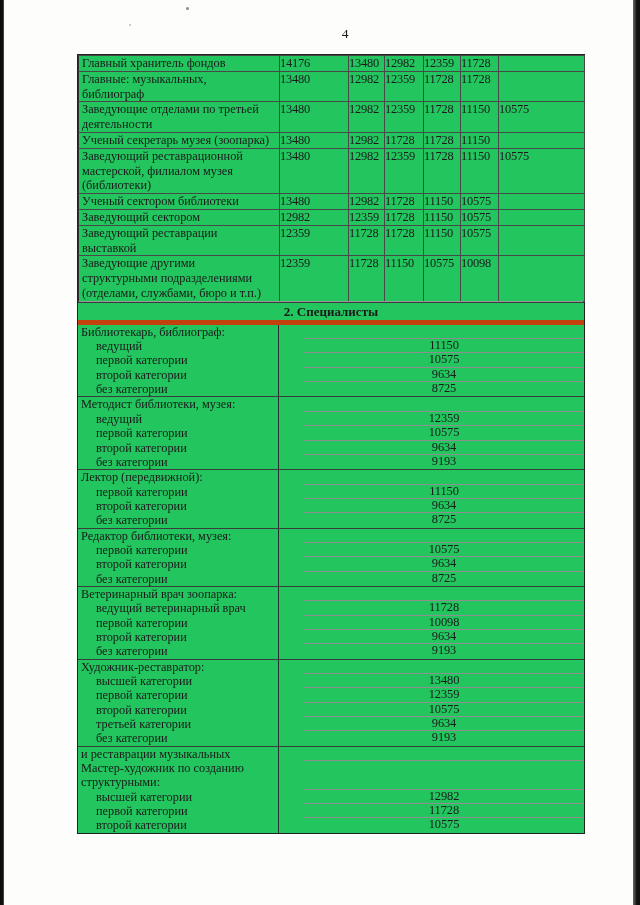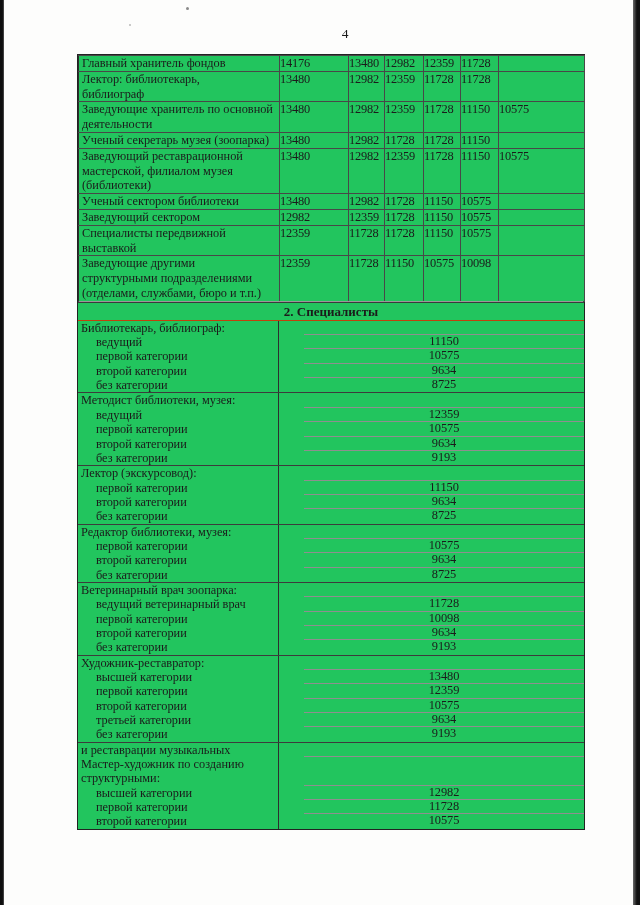--- a/index.html
+++ b/index.html
@@ -29,21 +29,21 @@
   table.sec1 col.c5{width:37px}  table.sec1 col.c6{width:38px}
   table.sec1 col.c7{width:86px}
   table.sec1 td{border:1px solid #484848;border-left:1px solid #2e2e2e;
     vertical-align:top;padding:0;}
   table.sec1 td.pos{padding:0 0 0 3px;}
   table.sec1 td.num{text-align:left;font-size:12.4px;line-height:14.8px;
     letter-spacing:-0.2px;}
   .ln{font-size:12.3px;line-height:14.8px;white-space:nowrap;}
 
   
-  .sec-header{border-top:1px solid #3a3a3a;border-bottom:1px solid #c2410c;
+  .sec-header{border-top:1px solid #3a3a3a;border-bottom:5px solid #c2410c;
     text-align:center;font-weight:bold;font-size:13px;line-height:17px;
     box-shadow:0 -2px 0 -1px #999;}
 
   
   .group{display:flex;border-bottom:1px solid #3c3c3c;gap:25px;}
   .group:last-child{border-bottom:none;}
   .gl{width:201px;border-right:1px solid #2e2e2e;box-sizing:border-box;}
   .gl .ln{line-height:14.35px;padding-left:3px;}
   .gl .ln.item{padding-left:18px;}
   .gr{flex:1;display:flex;flex-direction:column;}
@@ -80,33 +80,33 @@
           </td>
           <td class="num">14176</td>
           <td class="num">13480</td>
           <td class="num">12982</td>
           <td class="num">12359</td>
           <td class="num">11728</td>
           <td class="num"></td>
         </tr>
         <tr>
           <td class="pos">
-            <div class="ln">Лектор: библиотекарь,</div>
+            <div class="ln">Главные: музыкальных,</div>
             <div class="ln">библиограф</div>
           </td>
           <td class="num">13480</td>
           <td class="num">12982</td>
           <td class="num">12359</td>
           <td class="num">11728</td>
           <td class="num">11728</td>
           <td class="num"></td>
         </tr>
         <tr>
           <td class="pos">
-            <div class="ln">Заведующие хранитель по основной</div>
+            <div class="ln">Заведующие отделами по третьей</div>
             <div class="ln">деятельности</div>
           </td>
           <td class="num">13480</td>
           <td class="num">12982</td>
           <td class="num">12359</td>
           <td class="num">11728</td>
           <td class="num">11150</td>
           <td class="num">10575</td>
         </tr>
         <tr>
@@ -150,21 +150,21 @@
           </td>
           <td class="num">12982</td>
           <td class="num">12359</td>
           <td class="num">11728</td>
           <td class="num">11150</td>
           <td class="num">10575</td>
           <td class="num"></td>
         </tr>
         <tr>
           <td class="pos">
-            <div class="ln">Специалисты передвижной</div>
+            <div class="ln">Заведующий реставрации</div>
             <div class="ln">выставкой</div>
           </td>
           <td class="num">12359</td>
           <td class="num">11728</td>
           <td class="num">11728</td>
           <td class="num">11150</td>
           <td class="num">10575</td>
           <td class="num"></td>
         </tr>
         <tr>
@@ -213,21 +213,21 @@
         <div class="gr">
           <div class="vrow"></div>
           <div class="vrow">12359</div>
           <div class="vrow">10575</div>
           <div class="vrow">9634</div>
           <div class="vrow">9193</div>
         </div>
       </div>
       <div class="group">
         <div class="gl">
-          <div class="ln title">Лектор (экскурсовод):</div>
+          <div class="ln title">Лектор (передвижной):</div>
           <div class="ln item">первой категории</div>
           <div class="ln item">второй категории</div>
           <div class="ln item">без категории</div>
         </div>
         <div class="gr">
           <div class="vrow"></div>
           <div class="vrow">11150</div>
           <div class="vrow">9634</div>
           <div class="vrow">8725</div>
         </div>

